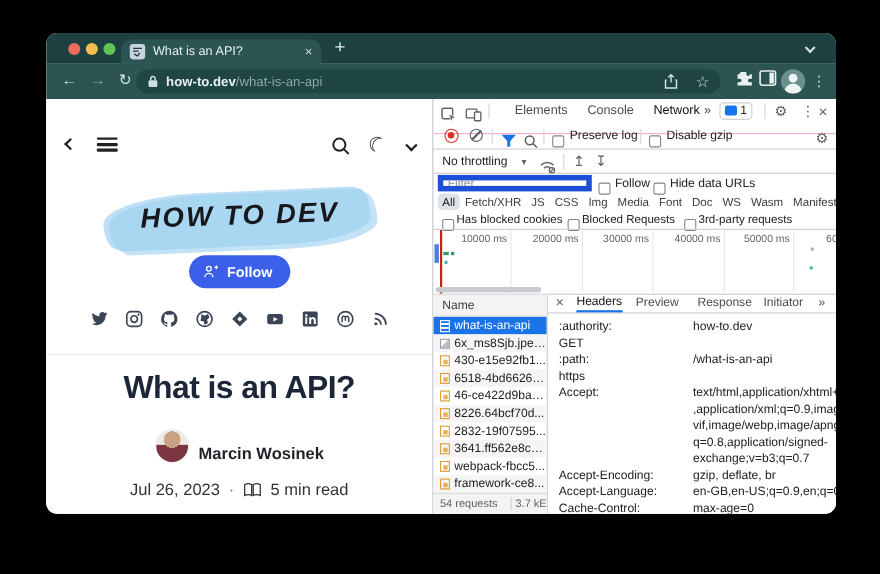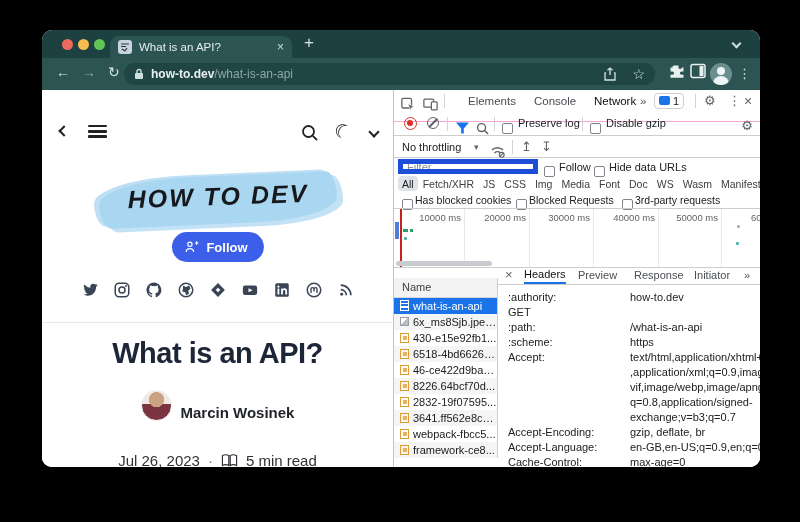--- a/index.html
+++ b/index.html
@@ -65,21 +65,21 @@
   .social-row svg { display:block; }
   .pg-divider { position:absolute; left:0; top:232px; width:100%; border-top:1px solid #e6e8eb; }
   .pg-title { position:absolute; left:0; top:247px; width:100%; text-align:center; font-size:29px; font-weight:700;
               color:#1c2638; letter-spacing:-.5px; }
   .author-row { position:absolute; left:0; top:300px; width:100%; display:flex; justify-content:center; align-items:flex-end; gap:9px; }
   .author-avatar { width:31px; height:31px; border-radius:50%;
        background:radial-gradient(circle at 50% 30%, #c9a284 0 30%, transparent 31%),
                   linear-gradient(180deg,#efe9e4 0 45%, #7a3540 46% 100%); border:1px solid #eee; }
   .author-name { font-size:15px; font-weight:700; color:#1f2328; }
   .meta-row { position:absolute; left:0; top:347px; width:100%; display:flex; justify-content:center; align-items:center;
-              gap:8px; font-size:15px; color:#2f3337;margin-top:15px; }
+              gap:8px; font-size:15px; color:#2f3337; }
   .meta-dot { color:#777; }
 
   
   .dt-row { position:absolute; left:0; width:100%; }
   .dt-tabbar { top:0; height:32px; border-bottom:1px solid #f9a8d4; }
   .dt-item { position:absolute; top:0; height:21px; display:flex; align-items:center; color:#484c51; }
   .dt-tab { font-size:11.5px; }
   .dt-tab.active { color:#0f0f0f; }
   .vdiv { position:absolute; top:4px; width:1px; height:14px; background:#d4d4d4; }
   .badge-pill { position:absolute; left:260px; top:2.5px; height:16px; border:1px solid #cfcfcf; border-radius:4px;
@@ -455,20 +455,25 @@
                 </div>
               <div class="req">
                   <span class="ric js"></span>
                   <span class="req-name">webpack-fbcc5...</span>
                 </div>
               <div class="req">
                   <span class="ric js"></span>
                   <span class="req-name">framework-ce8...</span>
                 </div>
             </div>
+            <div class="name-foot">
+              <span class="s1">54 requests</span>
+              <span class="fd"></span>
+              <span class="s2">3.7 kE</span>
+            </div>
           </div>
 
           <div class="hp">
             <div class="hp-tabs">
               <span class="hp-close">×</span>
               <span class="hp-tab active" style="left:26px">Headers</span>
               <span class="hp-tab" style="left:80px">Preview</span>
               <span class="hp-tab" style="left:136px">Response</span>
               <span class="hp-tab" style="left:196px">Initiator</span>
               <span class="hp-tab" style="left:246px">»</span>
@@ -479,21 +484,20 @@
                   <div class="hp-v">how-to.dev</div>
                 </div>
               <div class="hp-row">
                   <div class="hp-v">GET</div>
                 </div>
               <div class="hp-row">
                   <div class="hp-k">:path:</div>
                   <div class="hp-v">/what-is-an-api</div>
                 </div>
               <div class="hp-row">
-                  <div class="hp-k">:scheme:</div>
                   <div class="hp-v">https</div>
                 </div>
               <div class="hp-row">
                   <div class="hp-k">Accept:</div>
                   <div class="hp-v">text/html,application/xhtml+xml
 ,application/xml;q=0.9,image/a
 vif,image/webp,image/apng,*/*;
 q=0.8,application/signed-
 exchange;v=b3;q=0.7</div>
                 </div>

